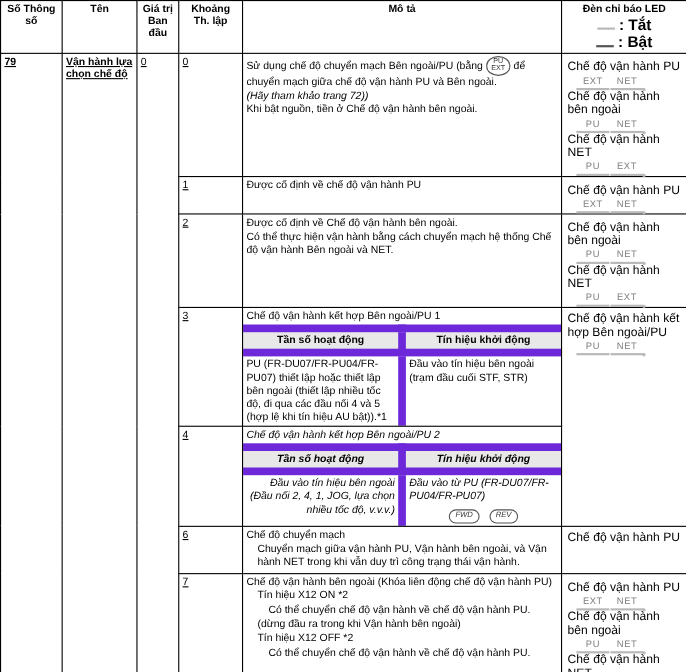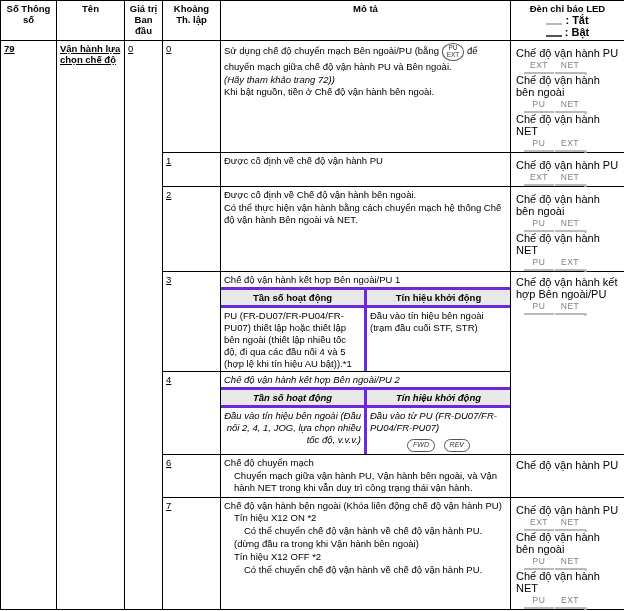--- a/index.html
+++ b/index.html
@@ -44,21 +44,21 @@
   .middle { vertical-align: middle; }
   .bold { font-weight: bold; }
 
   
   table.inner {
     width: 100%;
     border-collapse: collapse;
     table-layout: fixed;
   }
   table.inner td, table.inner th {
-    border: 3px solid #6d28d9;
+    border: 7px solid #6d28d9;
     padding: 2px 3px;
     vertical-align: top;
     font-size: 9.5px;
   }
   table.inner th {
     background: #e8e8e8;
     text-align: center;
     font-weight: bold;
     vertical-align: middle;
   }
@@ -121,21 +121,21 @@
   .keywide {
     display: inline-block;
     border: 1px solid #555;
     border-radius: 9px;
     padding: 1px 5px;
     font-size: 7px;
     color: #333;
     vertical-align: middle;
   }
   .italic { font-style: italic; }
-  .small { font-size: 11px; }
+  .small { font-size: 14px; }
   .indent { padding-left: 10px; }
   .indent2 { padding-left: 20px; }
   .ledcell { padding-top: 4px !important; }
 </style>
 </head>
 <body>
 
 <table class="main">
   <thead>
     <tr>

